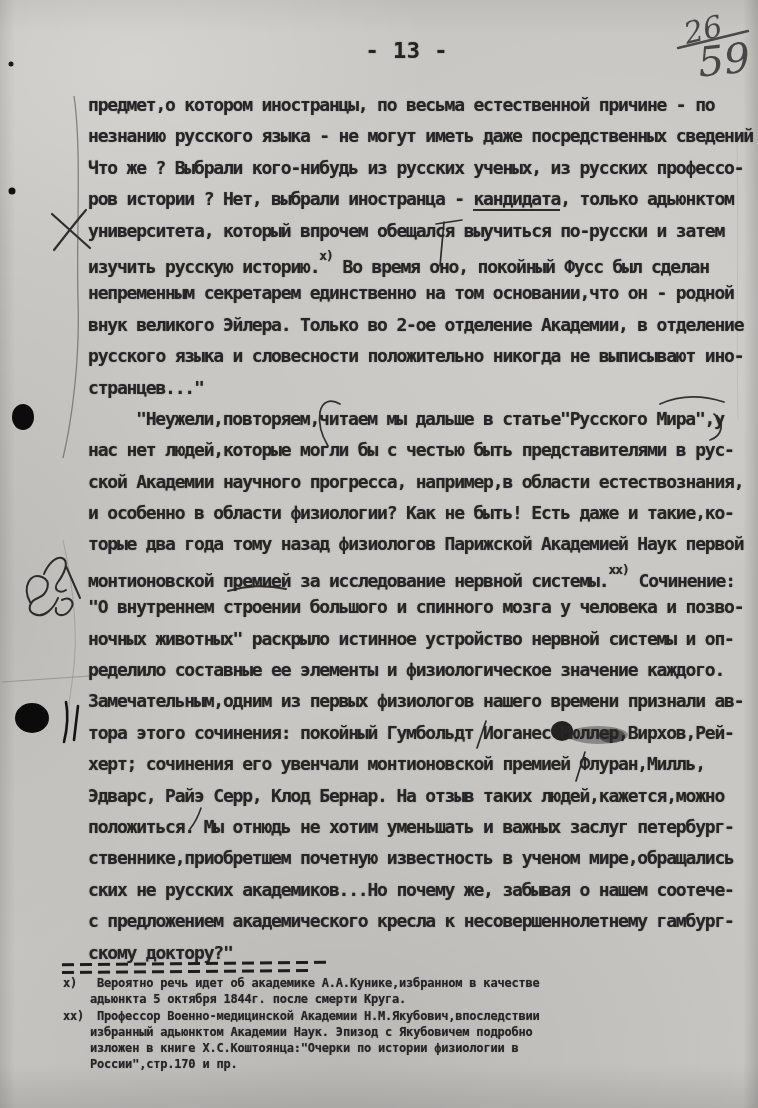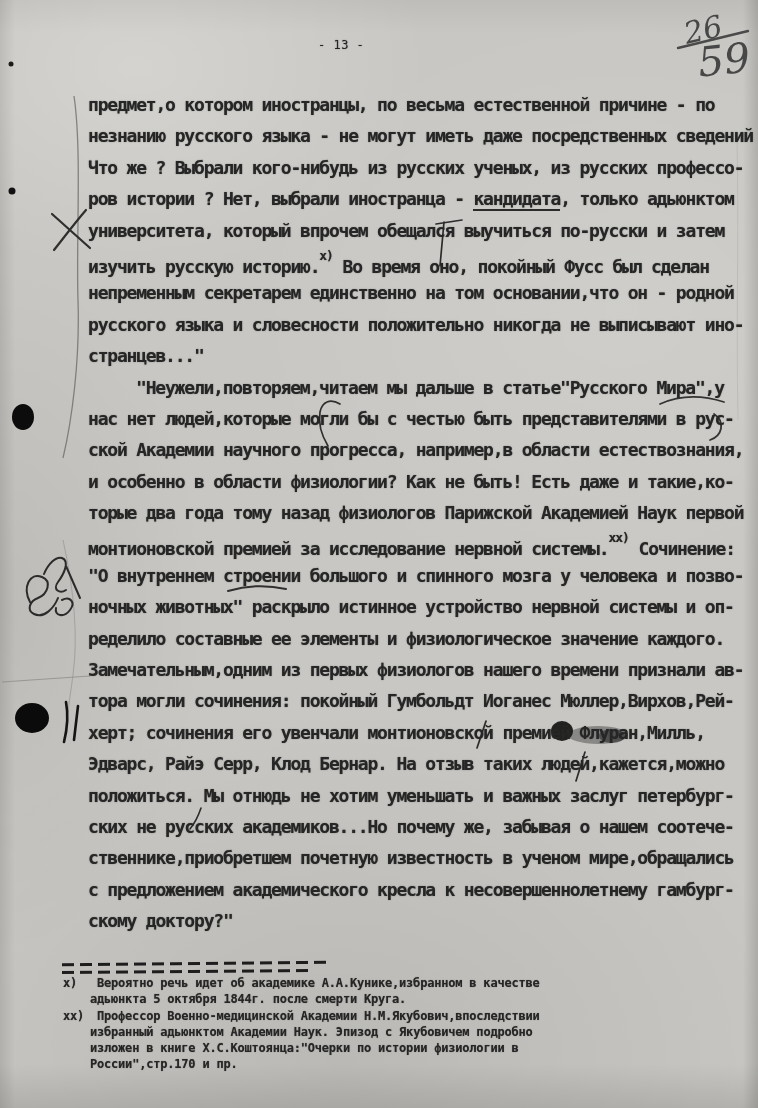--- a/index.html
+++ b/index.html
@@ -14,21 +14,21 @@
       radial-gradient(ellipse 520px 420px at 82% 28%, rgba(255,255,255,.12), rgba(255,255,255,0) 72%),
       radial-gradient(ellipse 640px 480px at 45% 96%, rgba(0,0,0,.07), rgba(0,0,0,0) 75%),
       radial-gradient(ellipse 300px 500px at 0% 55%, rgba(0,0,0,.06), rgba(0,0,0,0) 70%),
       linear-gradient(to right, rgba(0,0,0,.10) 0, rgba(0,0,0,0) 2%, rgba(0,0,0,0) 98%, rgba(0,0,0,.14) 100%),
       linear-gradient(to bottom, rgba(0,0,0,.05) 0, rgba(0,0,0,0) 3%, rgba(0,0,0,0) 96%, rgba(0,0,0,.10) 100%);
     font-family:"DejaVu Sans Mono", monospace;
     color:#262626;
   }
   .pageno{
     position:absolute;top:38px;left:318px;width:130px;
-    text-align:left;font-size:12px;font-weight:400;
+    text-align:right;font-size:22px;font-weight:700;
     letter-spacing:.5px;color:#242424;
     text-shadow:0 0 1.2px rgba(40,40,40,.6);
   }
   .hw{position:absolute;font-family:"DejaVu Serif", serif;font-style:italic;color:#474747;}
   .hw26{top:12px;left:684px;font-size:30px;transform:rotate(-13deg);}
   .hw59{top:36px;left:698px;font-size:41px;transform:rotate(-6deg);}
   .text-block{
     position:absolute;left:88px;top:89px;width:670px;
     font-size:18px;font-weight:700;line-height:31.4px;
     letter-spacing:-1.2px;white-space:nowrap;
@@ -107,39 +107,40 @@
   <div class="hw hw59">59</div>
 
   <div class="text-block">
     <div class="ln">предмет,о котором иностранцы, по весьма естественной причине - по</div>
     <div class="ln">незнанию русского языка - не могут иметь даже посредственных сведений</div>
     <div class="ln">Что же ? Выбрали кого-нибудь из русских ученых, из русских профессо-</div>
     <div class="ln"><span>ров истории ? Нет, выбрали иностранца - </span><span class="u">кандидата</span><span>, только адьюнктом</span></div>
     <div class="ln">университета, который впрочем обещался выучиться по-русски и затем</div>
     <div class="ln"><span>изучить русскую историю.</span><sup class="fnref">х)</sup><span> Во время оно, покойный Фусс был сделан</span></div>
     <div class="ln">непременным секретарем единственно на том основании,что он - родной</div>
+    <div class="ln">внук великого Эйлера. Только во 2-ое отделение Академии, в отделение</div>
     <div class="ln">русского языка и словесности положительно никогда не выписывают ино-</div>
     <div class="ln">странцев..."</div>
 
     <div class="ln indent">"Неужели,повторяем,читаем мы дальше в статье"Русского Мира",у</div>
     <div class="ln">нас нет людей,которые могли бы с честью быть представителями в рус-</div>
     <div class="ln">ской Академии научного прогресса, например,в области естествознания,</div>
     <div class="ln">и особенно в области физиологии? Как не быть! Есть даже и такие,ко-</div>
     <div class="ln">торые два года тому назад физиологов Парижской Академией Наук первой</div>
     <div class="ln"><span>монтионовской премией за исследование нервной системы.</span><sup class="fnref">хх)</sup><span> Сочинение:</span></div>
     <div class="ln">"О внутреннем строении большого и спинного мозга у человека и позво-</div>
     <div class="ln">ночных животных" раскрыло истинное устройство нервной системы и оп-</div>
     <div class="ln">ределило составные ее элементы и физиологическое значение каждого.</div>
     <div class="ln">Замечательным,одним из первых физиологов нашего времени признали ав-</div>
-    <div class="ln">тора могли сочинения: покойный Гумбольдт Иоганес Мюллер,Вирхов,Рей-</div>
+    <div class="ln">тора этого сочинения: покойный Гумбольдт Иоганес Мюллер,Вирхов,Рей-</div>
     <div class="ln">херт; сочинения его увенчали монтионовской премией Флуран,Милль,</div>
     <div class="ln">Эдварс, Райэ Серр, Клод Бернар. На отзыв таких людей,кажется,можно</div>
     <div class="ln">положиться. Мы отнюдь не хотим уменьшать и важных заслуг петербург-</div>
+    <div class="ln">ственнике,приобретшем почетную известность в ученом мире,обращались</div>
     <div class="ln">ских не русских академиков...Но почему же, забывая о нашем соотече-</div>
-    <div class="ln">ственнике,приобретшем почетную известность в ученом мире,обращались</div>
     <div class="ln">с предложением академического кресла к несовершеннолетнему гамбург-</div>
     <div class="ln">скому доктору?"</div>
   </div>
 
   <div class="dashbar dash1"></div>
   <div class="dashbar dash2"></div>
 
   <div class="footnotes">
     <div class="fln"><span class="marker">х)</span><span>Вероятно речь идет об академике А.А.Кунике,избранном в качестве</span></div>
     <div class="fln cont">адьюнкта 5 октября 1844г. после смерти Круга.</div>

